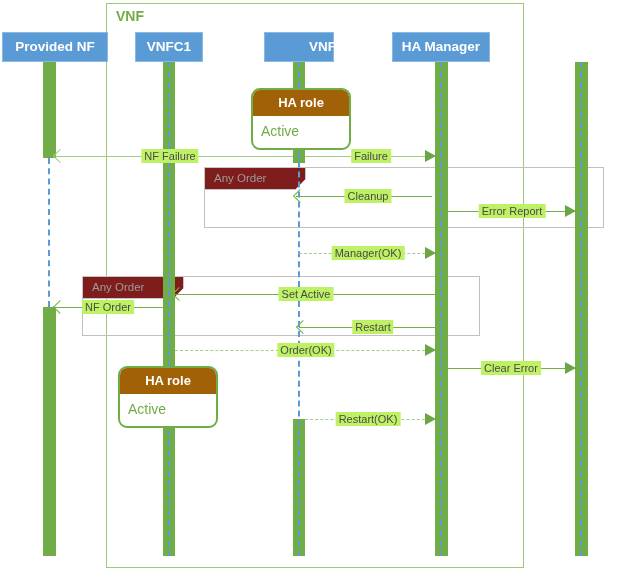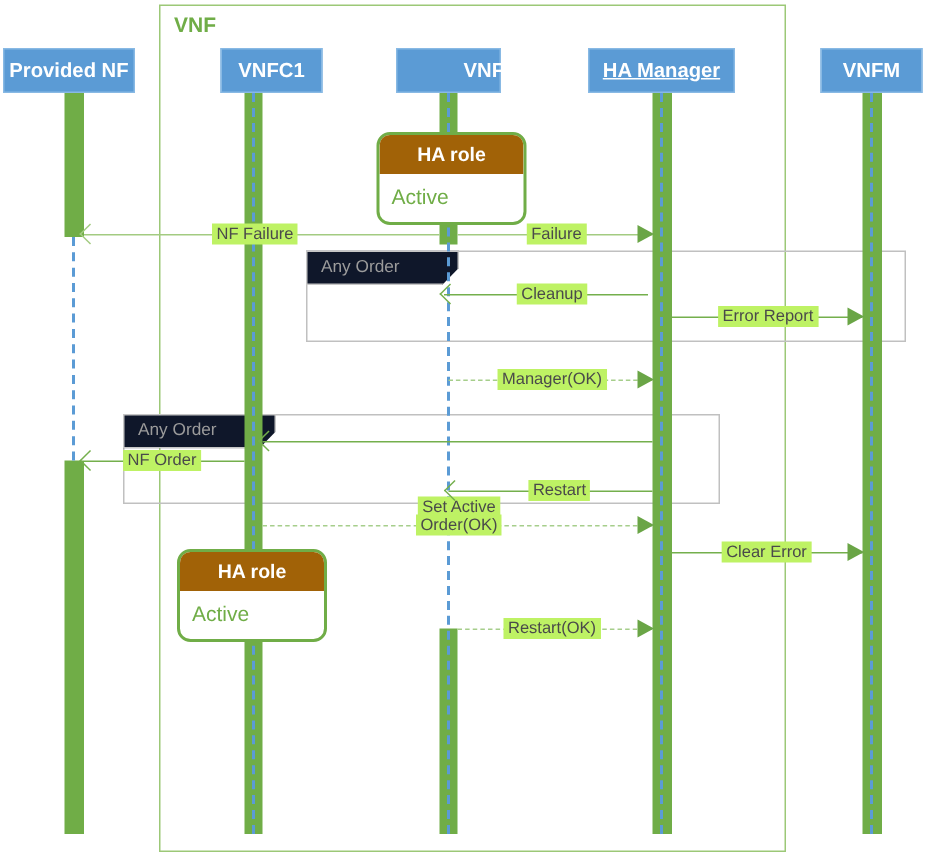--- a/index.html
+++ b/index.html
@@ -7,21 +7,21 @@
     position:relative;width:617px;height:570px;overflow:hidden;
     font-family:"Liberation Sans",sans-serif;background:#ffffff;
   }
   
   .frame{position:absolute;z-index:1;border:1.4px solid #9CC877;background:transparent;}
   .frame-label{position:absolute;left:9px;top:4px;font-size:14px;font-weight:bold;color:#70AD47;}
   
   .fragment{position:absolute;z-index:2;border:1.4px solid #C0C0C0;background:transparent;}
   .fragment-tab{
     position:absolute;left:-1px;top:-1px;width:100px;height:21px;
-    border:1px solid #C6C6C6;background:#0f172a;
+    border:1px solid #C6C6C6;background:#7f1d1d;
     clip-path:polygon(0 0,100% 0,100% 50%,89% 100%,0 100%);
   }
   .fragment-tab span{display:block;padding-left:9px;line-height:20px;font-size:11.5px;color:#9B9B9B;}
   
   .dash{position:absolute;z-index:4;width:0;border-left:2px dashed #5B9BD5;}
   
   .bar{position:absolute;z-index:3;background:#70AD47;}
   
   .msg{position:absolute;z-index:5;height:0;border-top:1.6px solid #74AF4C;}
   .msg.light{border-top-color:#A3CB81;}
@@ -98,21 +98,21 @@
   <div class="msg" style="left:448px;top:211px;width:127px;">
     <span class="head-filled-right"></span>
     <span class="msg-label" style="left:64px;">Error Report</span>
   </div>
   <div class="msg dashed" style="left:299px;top:253px;width:136px;">
     <span class="head-filled-right"></span>
     <span class="msg-label" style="left:69px;">Manager(OK)</span>
   </div>
   <div class="msg" style="left:175px;top:294px;width:260px;">
     <span class="head-open-left"></span>
-    <span class="msg-label" style="left:131px;margin-top:44px;">Set Active</span>
+    <span class="msg-label" style="left:131px;">Set Active</span>
   </div>
   <div class="msg" style="left:56px;top:307px;width:107px;">
     <span class="head-open-left"></span>
     <span class="msg-label" style="left:52px;">NF Order</span>
   </div>
   <div class="msg" style="left:299px;top:327px;width:136px;">
     <span class="head-open-left"></span>
     <span class="msg-label" style="left:74px;">Restart</span>
   </div>
   <div class="msg dashed" style="left:175px;top:350px;width:260px;">
@@ -130,19 +130,18 @@
 
   <div class="note" style="left:251px;top:88px;">
     <div class="note-head">HA role</div>
     <div class="note-body">Active</div>
   </div>
   <div class="note" style="left:118px;top:366px;">
     <div class="note-head">HA role</div>
     <div class="note-body">Active</div>
   </div>
 
-  <div class="actor" style="left:2px;width:88px;">Provided NF</div>
-  <div class="actor" style="left:135px;width:68px;margin-left:12px;">VNFC1</div>
+  <div class="actor" style="left:2px;width:106px;">Provided NF</div>
+  <div class="actor" style="left:135px;width:68px;">VNFC1</div>
   <div class="actor" style="left:264px;width:70px;padding-left:44px;">VNFC2</div>
-  <div class="actor" style="left:392px;width:98px;text-decoration:underline;">HA Manager</div>
-  <div class="actor" style="left:547px;width:68px;">VNFM</div>
+  <div class="actor" style="left:392px;width:98px;">HA Manager</div>
 
 </div>
 
 </body></html>

